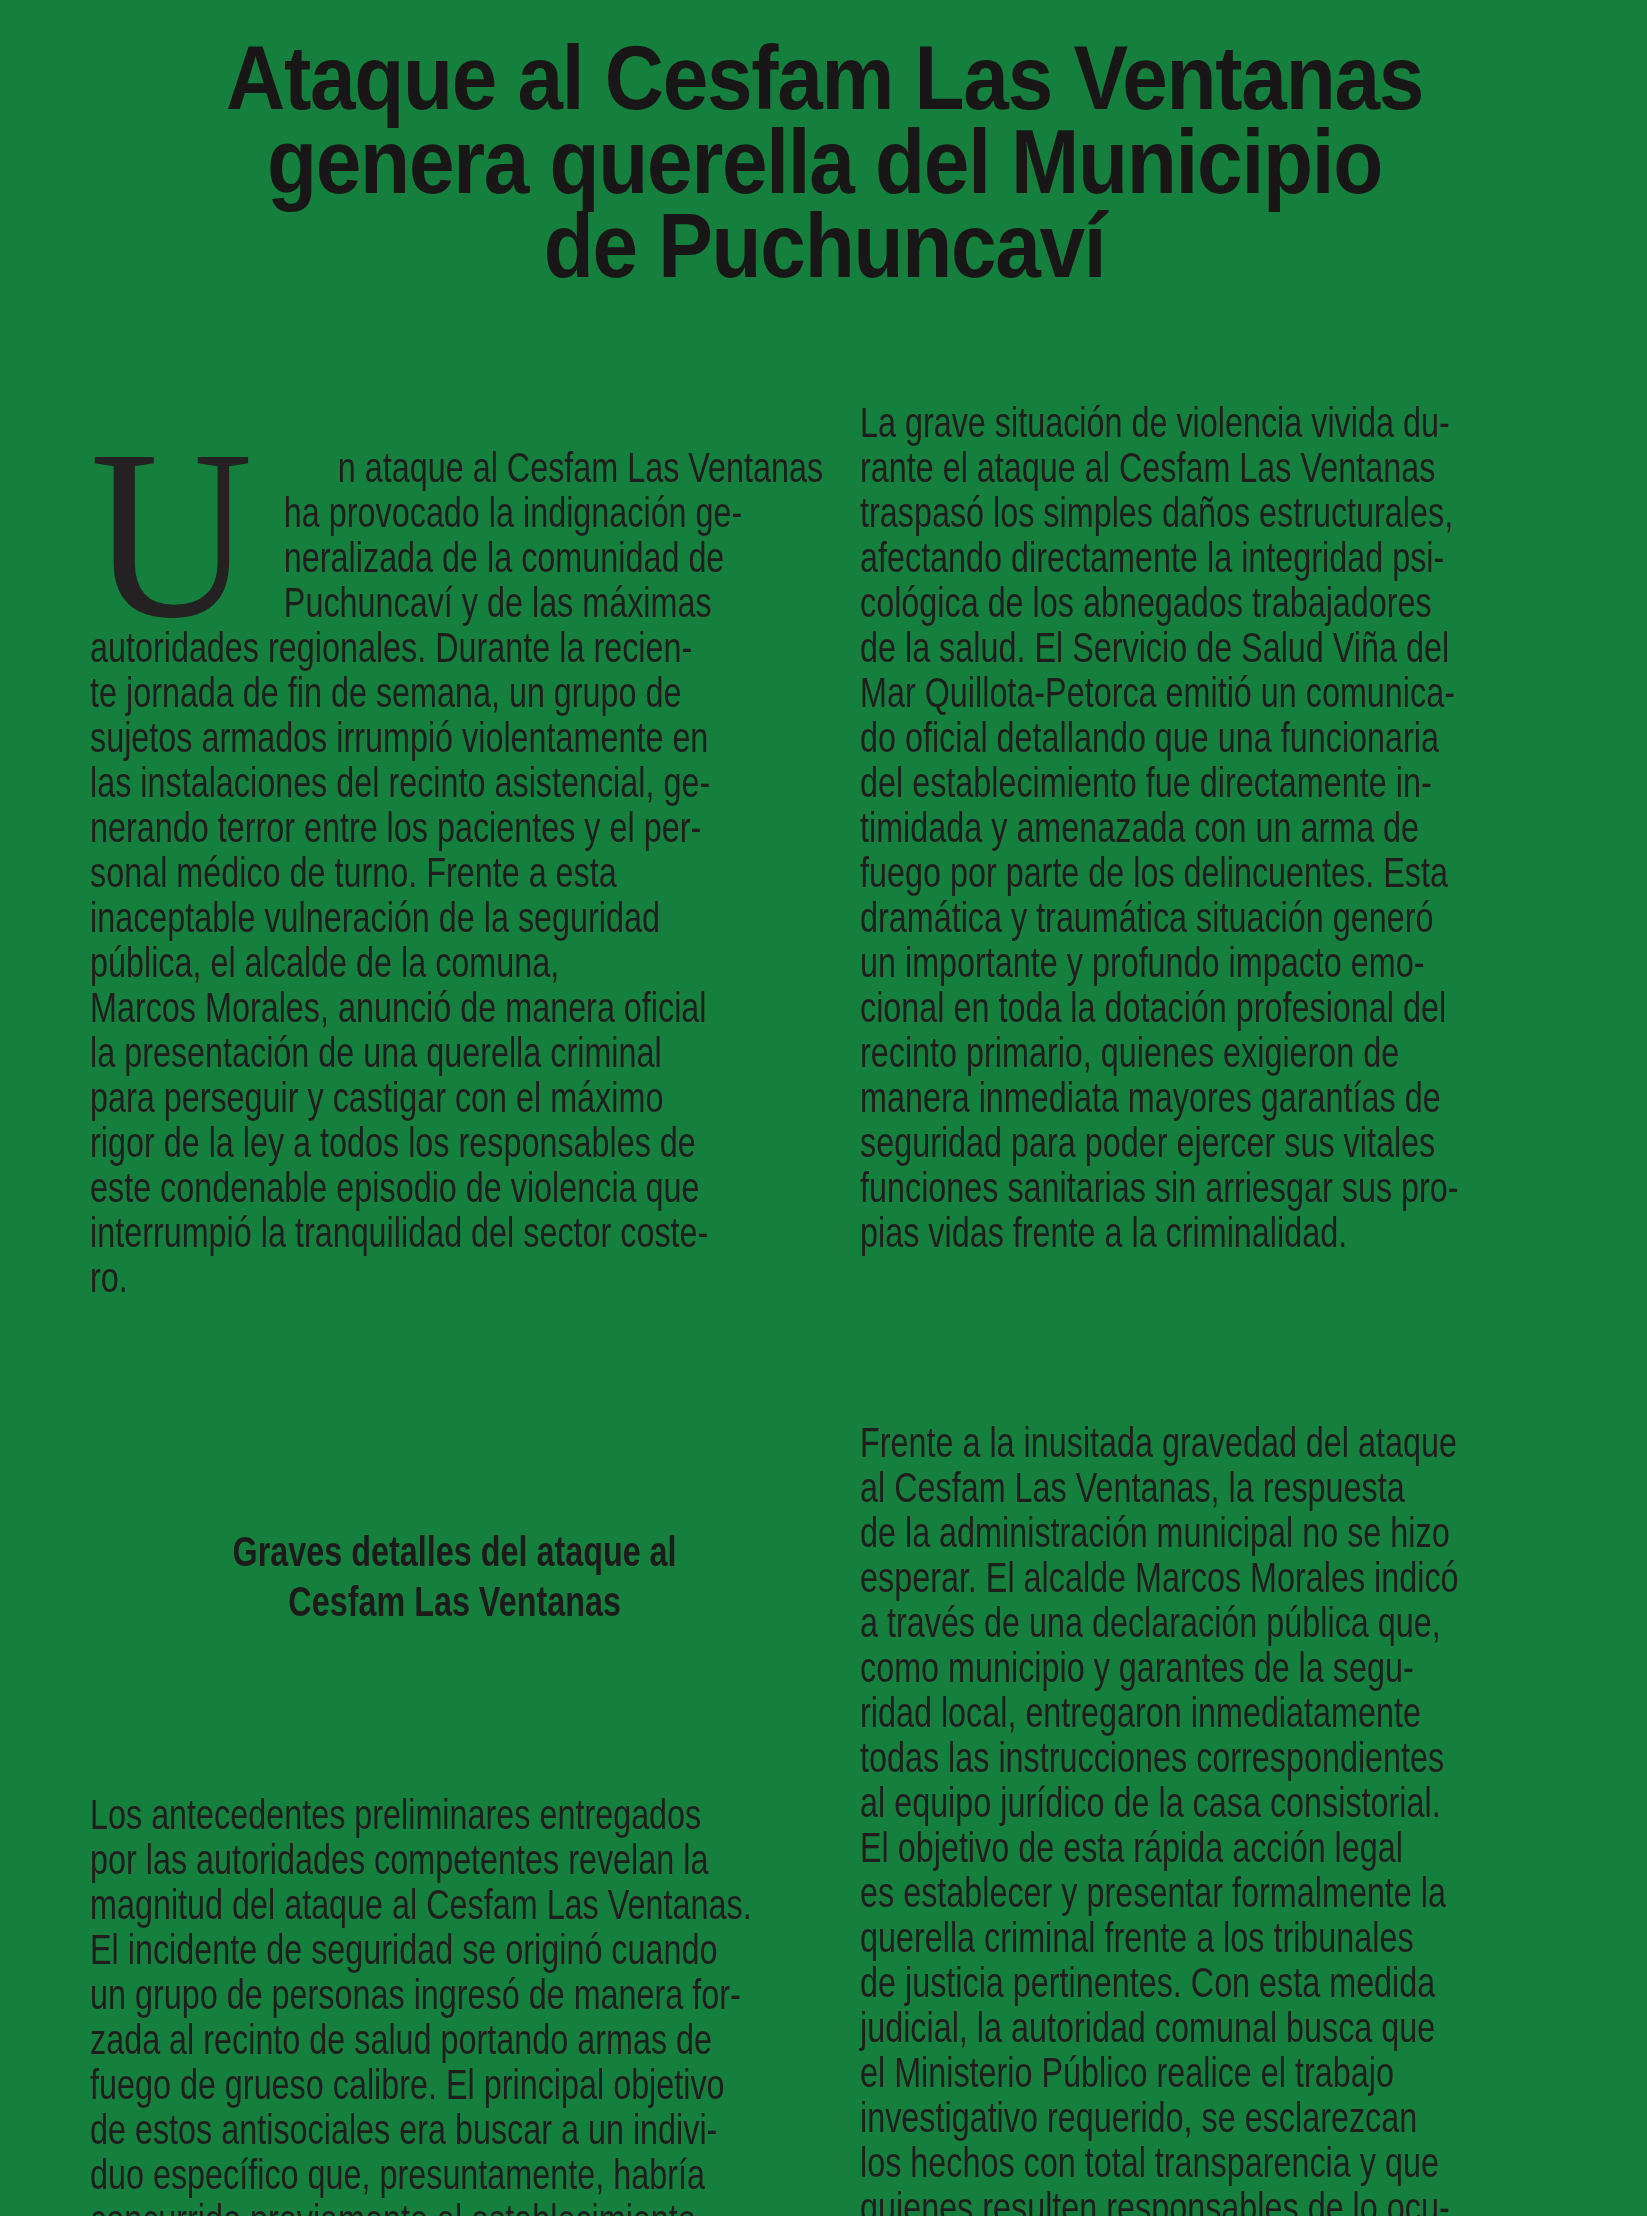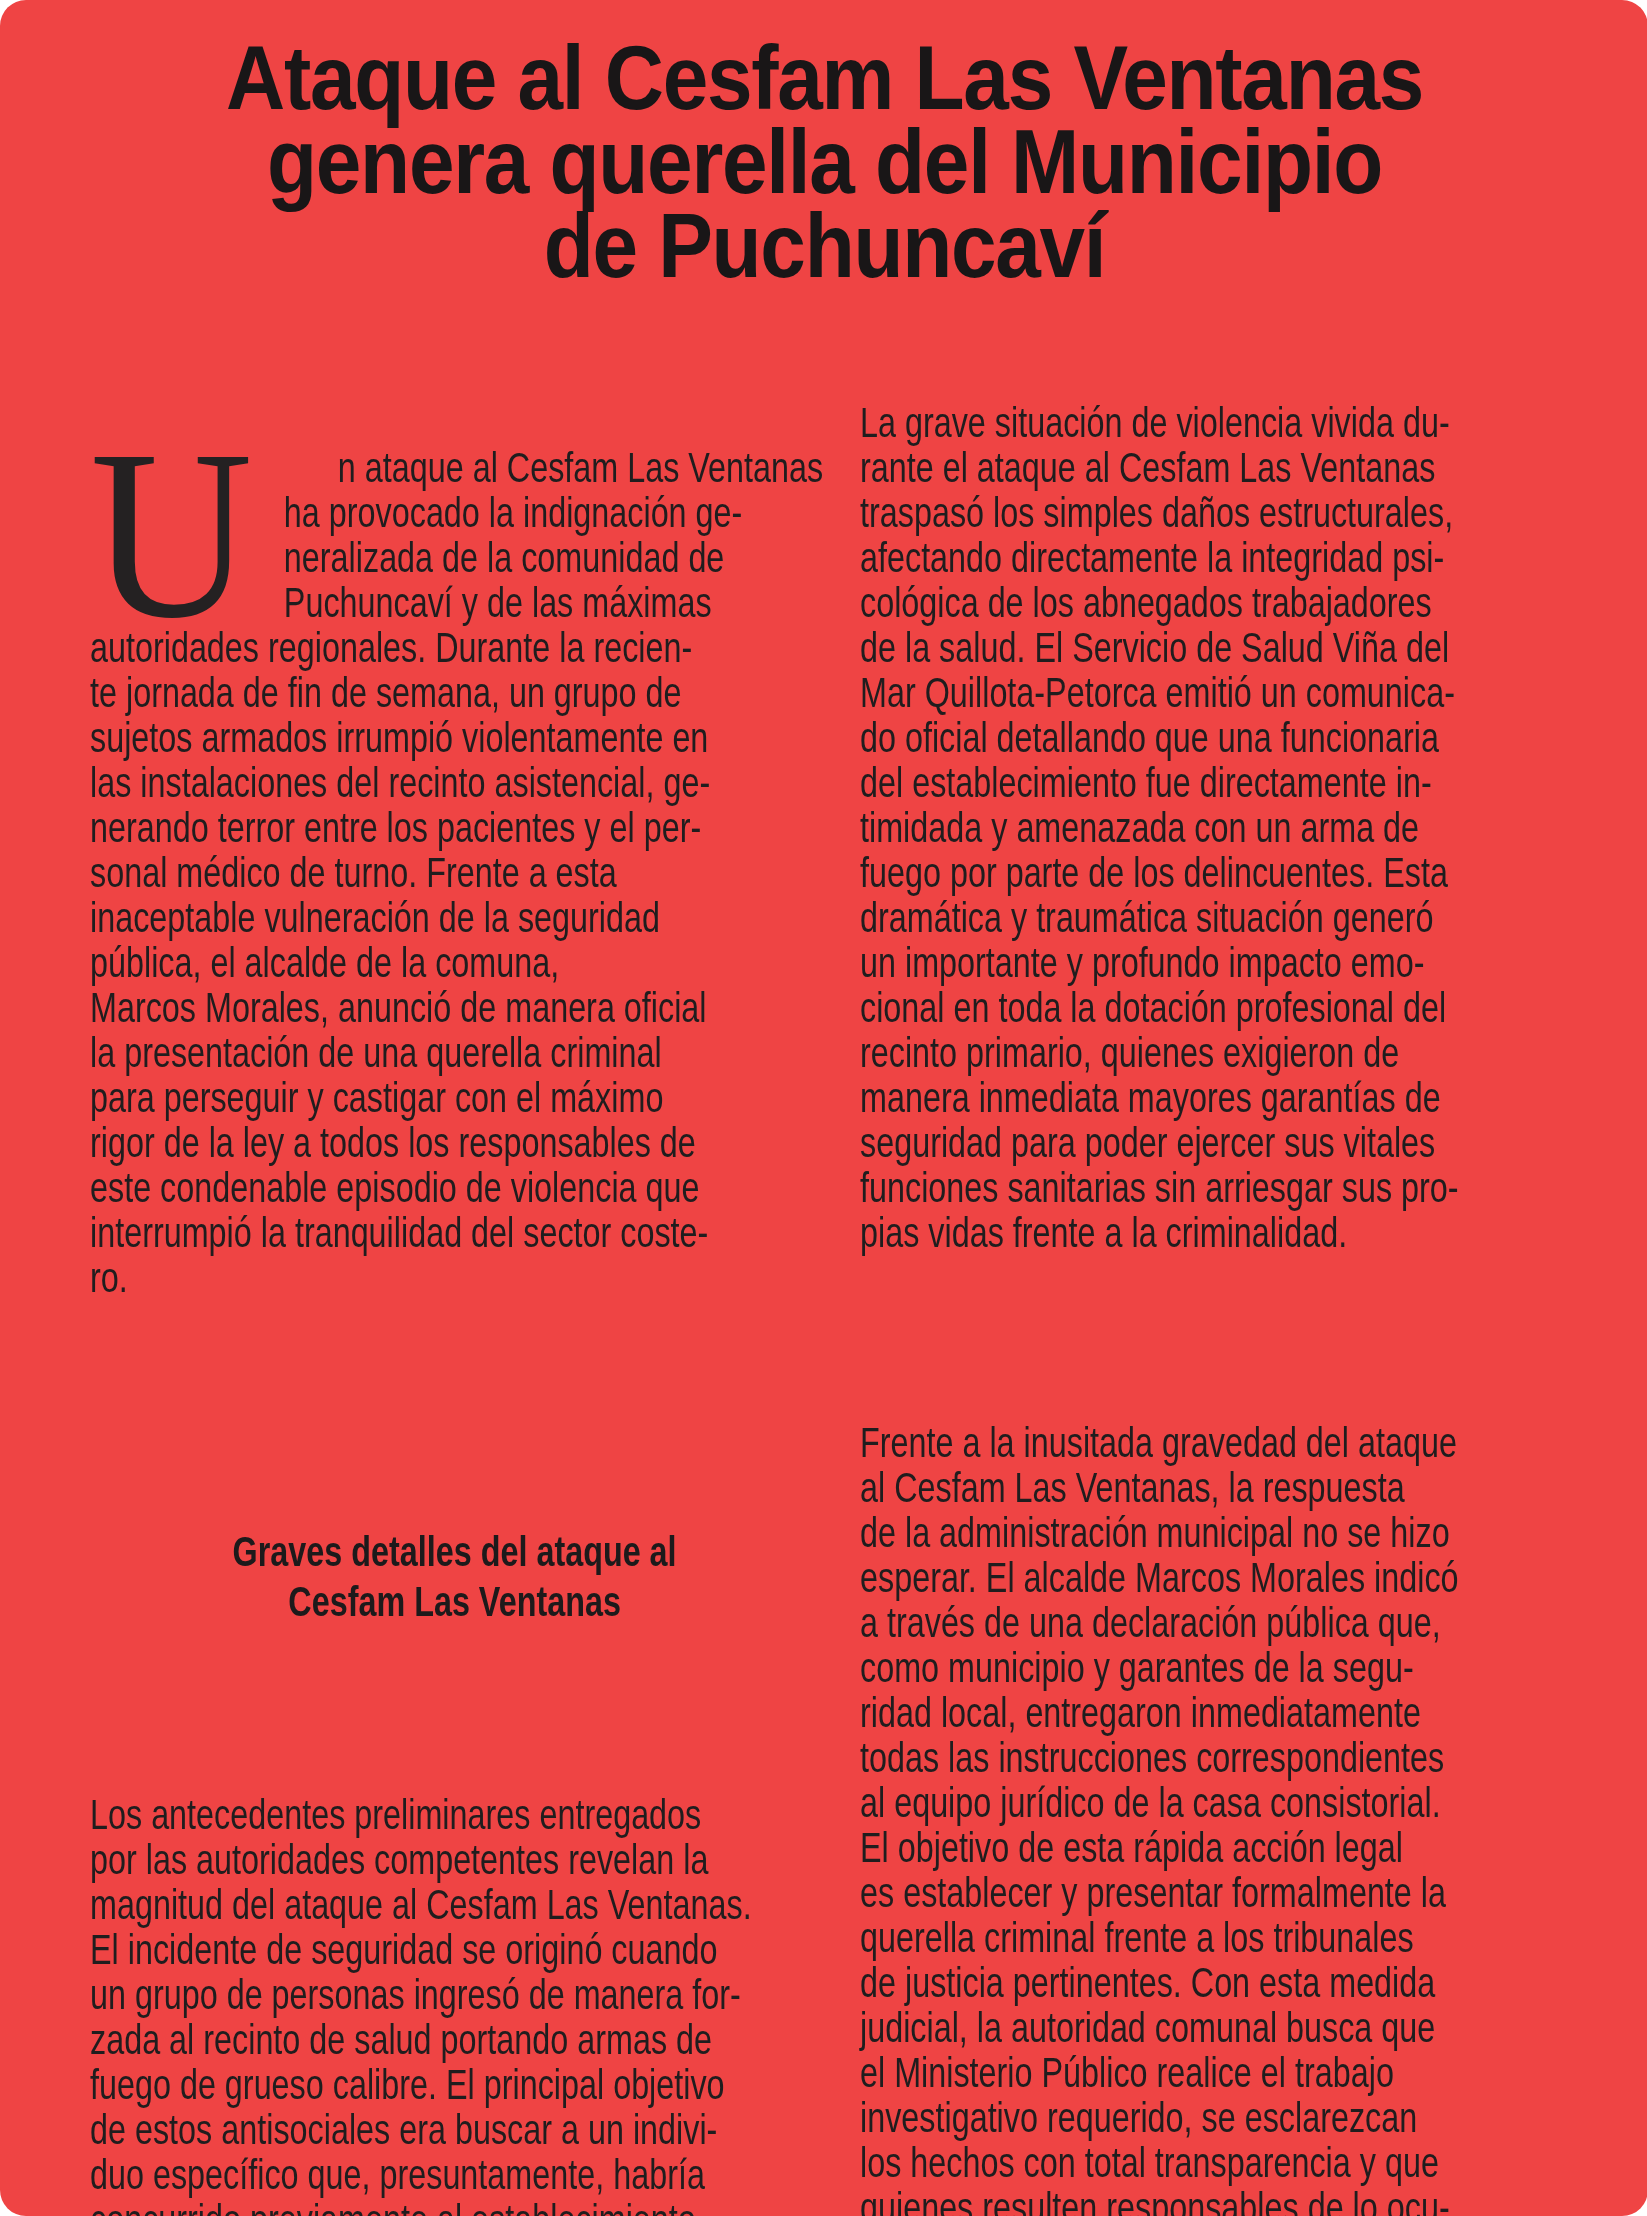--- a/index.html
+++ b/index.html
@@ -4,21 +4,21 @@
 <style>
   html, body { margin: 0; padding: 0; }
   body {
     width: 1648px; height: 2216px;
     background: #ffffff;
     position: relative;
     overflow: hidden;
     font-family: "Liberation Sans", sans-serif;
     color: #1f1c1d;
   }
-  .page { position: absolute; inset: 0; background: #ef4444; border-radius: 26px; }
+  .page { position: absolute; inset: 0; background: #15803d; }
 
   
   .headline {
     position: absolute;
     left: -91px; top: 36px;
     width: 1831px;
     margin: 0;
     text-align: center;
     font-weight: bold;
     font-size: 91px;

